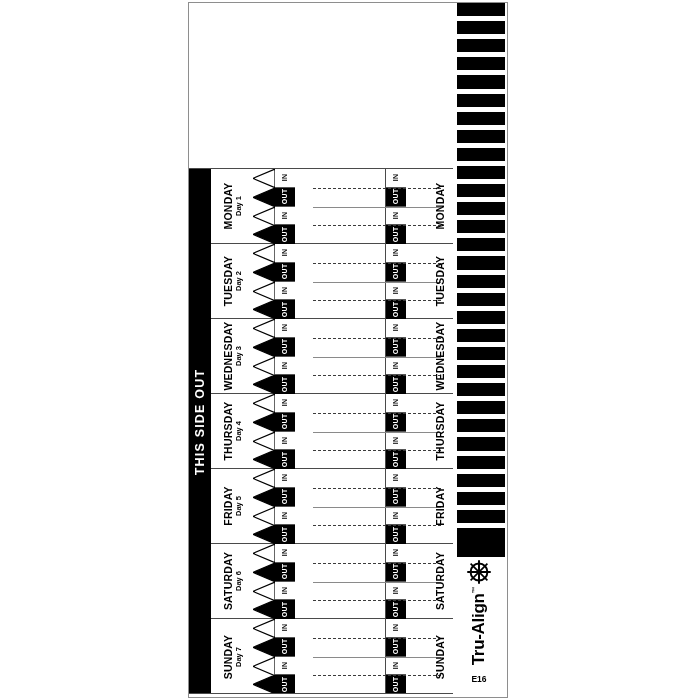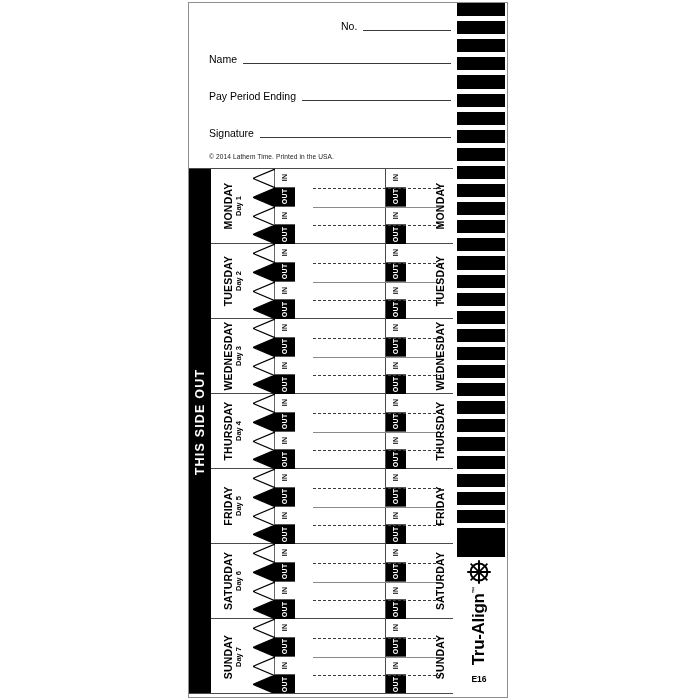--- a/index.html
+++ b/index.html
@@ -335,44 +335,20 @@
     border-top: 1.2px solid #4a4a4a;
   }
 </style>
 </head>
 <body>
 
 <div id="stage">
 
   <div class="card">
 
-    <div class="header">
-
-      <div class="field f-no">
-        <span class="label">No.</span>
-        <span class="rule"></span>
-      </div>
-
-      <div class="field f-name">
-        <span class="label">Name</span>
-        <span class="rule"></span>
-      </div>
-
-      <div class="field f-pay">
-        <span class="label">Pay Period Ending</span>
-        <span class="rule"></span>
-      </div>
-
-      <div class="field f-sign">
-        <span class="label">Signature</span>
-        <span class="rule"></span>
-      </div>
-
-      <div class="copyright">© 2014 Lathem Time. Printed in the USA.</div>
-    </div>
 
     <div class="ladder" id="ladder">
         <div class="bar" style="top: 0px; height: 13.2px; background: rgb(0, 0, 0);"></div>
         <div class="bar" style="top: 18.1px; height: 13.2px; background: rgb(0, 0, 0);"></div>
         <div class="bar" style="top: 36.2px; height: 13.2px; background: rgb(0, 0, 0);"></div>
         <div class="bar" style="top: 54.3px; height: 13.2px; background: rgb(0, 0, 0);"></div>
         <div class="bar" style="top: 72.4px; height: 13.2px; background: rgb(0, 0, 0);"></div>
         <div class="bar" style="top: 90.5px; height: 13.2px; background: rgb(0, 0, 0);"></div>
         <div class="bar" style="top: 108.6px; height: 13.2px; background: rgb(0, 0, 0);"></div>
         <div class="bar" style="top: 126.7px; height: 13.2px; background: rgb(0, 0, 0);"></div>

